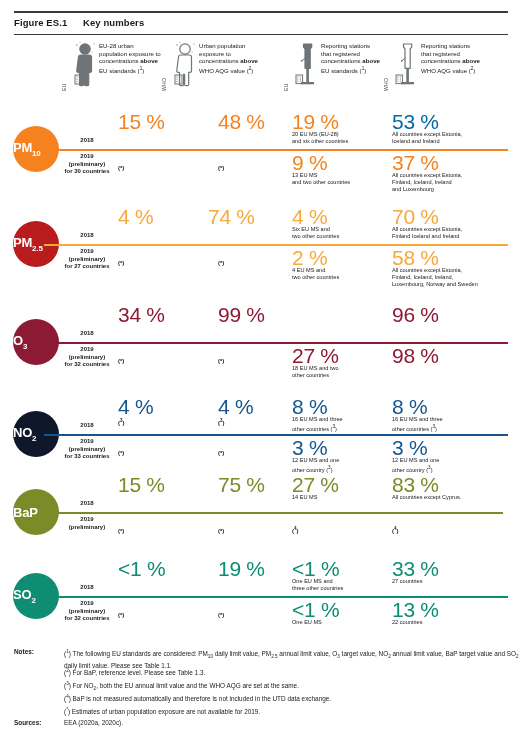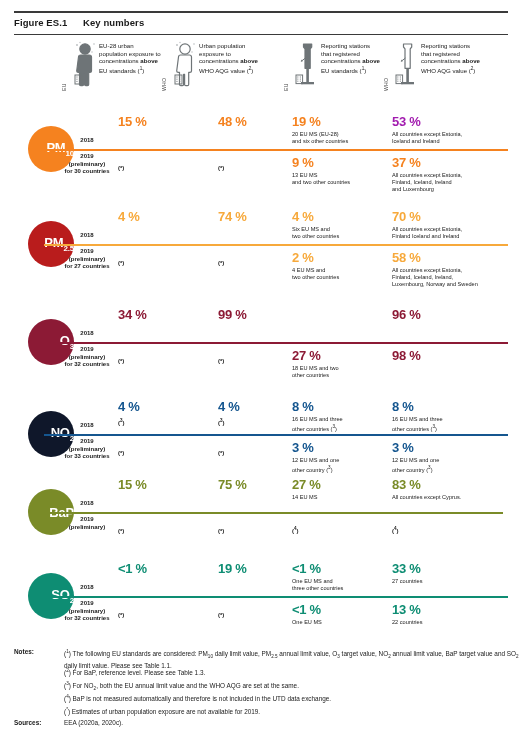--- a/index.html
+++ b/index.html
@@ -31,32 +31,32 @@
   .colhead .txt{
     position:absolute;left:31px;top:2px;width:104px;
     font-size:6.1px;line-height:7.6px;color:#1a1a1a;
   }
   .colhead .txt b{font-weight:bold;}
   .sup{font-size:4.6px;vertical-align:super;}
 
   
   .block{position:absolute;left:0;width:522px;}
   .bubble{
-    position:absolute;left:28px;
+    position:absolute;left:13px;
     width:46px;height:46px;border-radius:50%;
-    color:#ffffff;display:flex;align-items:center;justify-content:flex-end;
+    color:#ffffff;display:flex;align-items:center;justify-content:flex-start;
     font-size:13px;font-weight:bold;letter-spacing:-.2px;
   }
   .bubble .sub{font-size:8px;vertical-align:sub;font-weight:bold;}
   .divider{position:absolute;left:44px;height:1.6px;}
 
   .yearlab{position:absolute;font-size:6px;font-weight:bold;text-align:center;color:#1a1a1a;line-height:7.6px;}
 
   .cell{position:absolute;}
-  .pct{font-size:13px;font-weight:bold;letter-spacing:-.3px;line-height:17px;white-space:nowrap;}
+  .pct{font-size:21px;font-weight:normal;letter-spacing:-.3px;line-height:17px;white-space:nowrap;}
   .sub-note{font-size:5.6px;line-height:7px;color:#1a1a1a;margin-top:1px;}
   .na{font-size:6px;font-weight:bold;color:#1a1a1a;}
 
   
   .notes{position:absolute;left:14px;top:648px;width:500px;}
   .notes .lbl{position:absolute;font-size:6.4px;font-weight:bold;color:#1a1a1a;}
   .notes .ln{position:absolute;left:50px;width:455px;font-size:6.4px;line-height:8.6px;color:#1a1a1a;}
   .notes .ln .sup{font-size:4.6px;vertical-align:super;}
   .notes .ln .sb{font-size:4.6px;vertical-align:sub;}
 </style>
@@ -139,21 +139,21 @@
           <div class="pct" style="color:#F5821F">15 %</div>
         </div>
         <div class="cell" style="left: 218px; width: 90px; top: 14px;">
           <div class="pct" style="color:#F5821F">48 %</div>
         </div>
         <div class="cell" style="left: 292px; width: 95px; top: 14px;">
           <div class="pct" style="color:#F5821F">19 %</div>
           <div class="sub-note">20 EU MS (EU-28)<br>and six other countries</div>
         </div>
         <div class="cell" style="left: 392px; width: 125px; top: 14px;">
-          <div class="pct" style="color:#a21caf">53 %</div>
+          <div class="pct" style="color:#0369a1">53 %</div>
           <div class="sub-note">All countries except Estonia,<br>Iceland and Ireland</div>
         </div>
         <div class="yearlab" style="left: 56px; width: 62px; top: 54px;">2019<br>(preliminary)<br>for 30 countries</div>
         <div class="cell" style="left: 118px; width: 90px; top: 57px; text-align: left;"><span class="na">(*)</span></div>
         <div class="cell" style="left: 218px; width: 90px; top: 57px; text-align: left;"><span class="na">(*)</span></div>
         <div class="cell" style="left: 292px; width: 95px; top: 55px;">
           <div class="pct" style="color:#F5821F">9 %</div>
           <div class="sub-note">13 EU MS<br>and two other countries</div>
         </div>
         <div class="cell" style="left: 392px; width: 125px; top: 55px;">
@@ -163,21 +163,21 @@
       </div>
       <div class="block" style="top: 199px; height: 93px;">
         <div class="bubble" style="background: #b91c1c; top: 22px;">
           <span>PM<span class="sub">2.5</span></span>
         </div>
         <div class="divider" style="background: rgb(247, 169, 59); top: 45px; width: 464px;"></div>
         <div class="yearlab" style="left: 56px; width: 62px; top: 33px;">2018</div>
         <div class="cell" style="left: 118px; width: 90px; top: 9px;">
           <div class="pct" style="color:#F7A93B">4 %</div>
         </div>
-        <div class="cell" style="left: 218px; width: 90px; top: 9px;">
+        <div class="cell" style="left: 208px; width: 90px; top: 9px;">
           <div class="pct" style="color:#F7A93B">74 %</div>
         </div>
         <div class="cell" style="left: 292px; width: 95px; top: 9px;">
           <div class="pct" style="color:#F7A93B">4 %</div>
           <div class="sub-note">Six EU MS and<br>two other countries</div>
         </div>
         <div class="cell" style="left: 392px; width: 125px; top: 9px;">
           <div class="pct" style="color:#F7A93B">70 %</div>
           <div class="sub-note">All countries except Estonia,<br>Finland Iceland and Ireland</div>
         </div>

